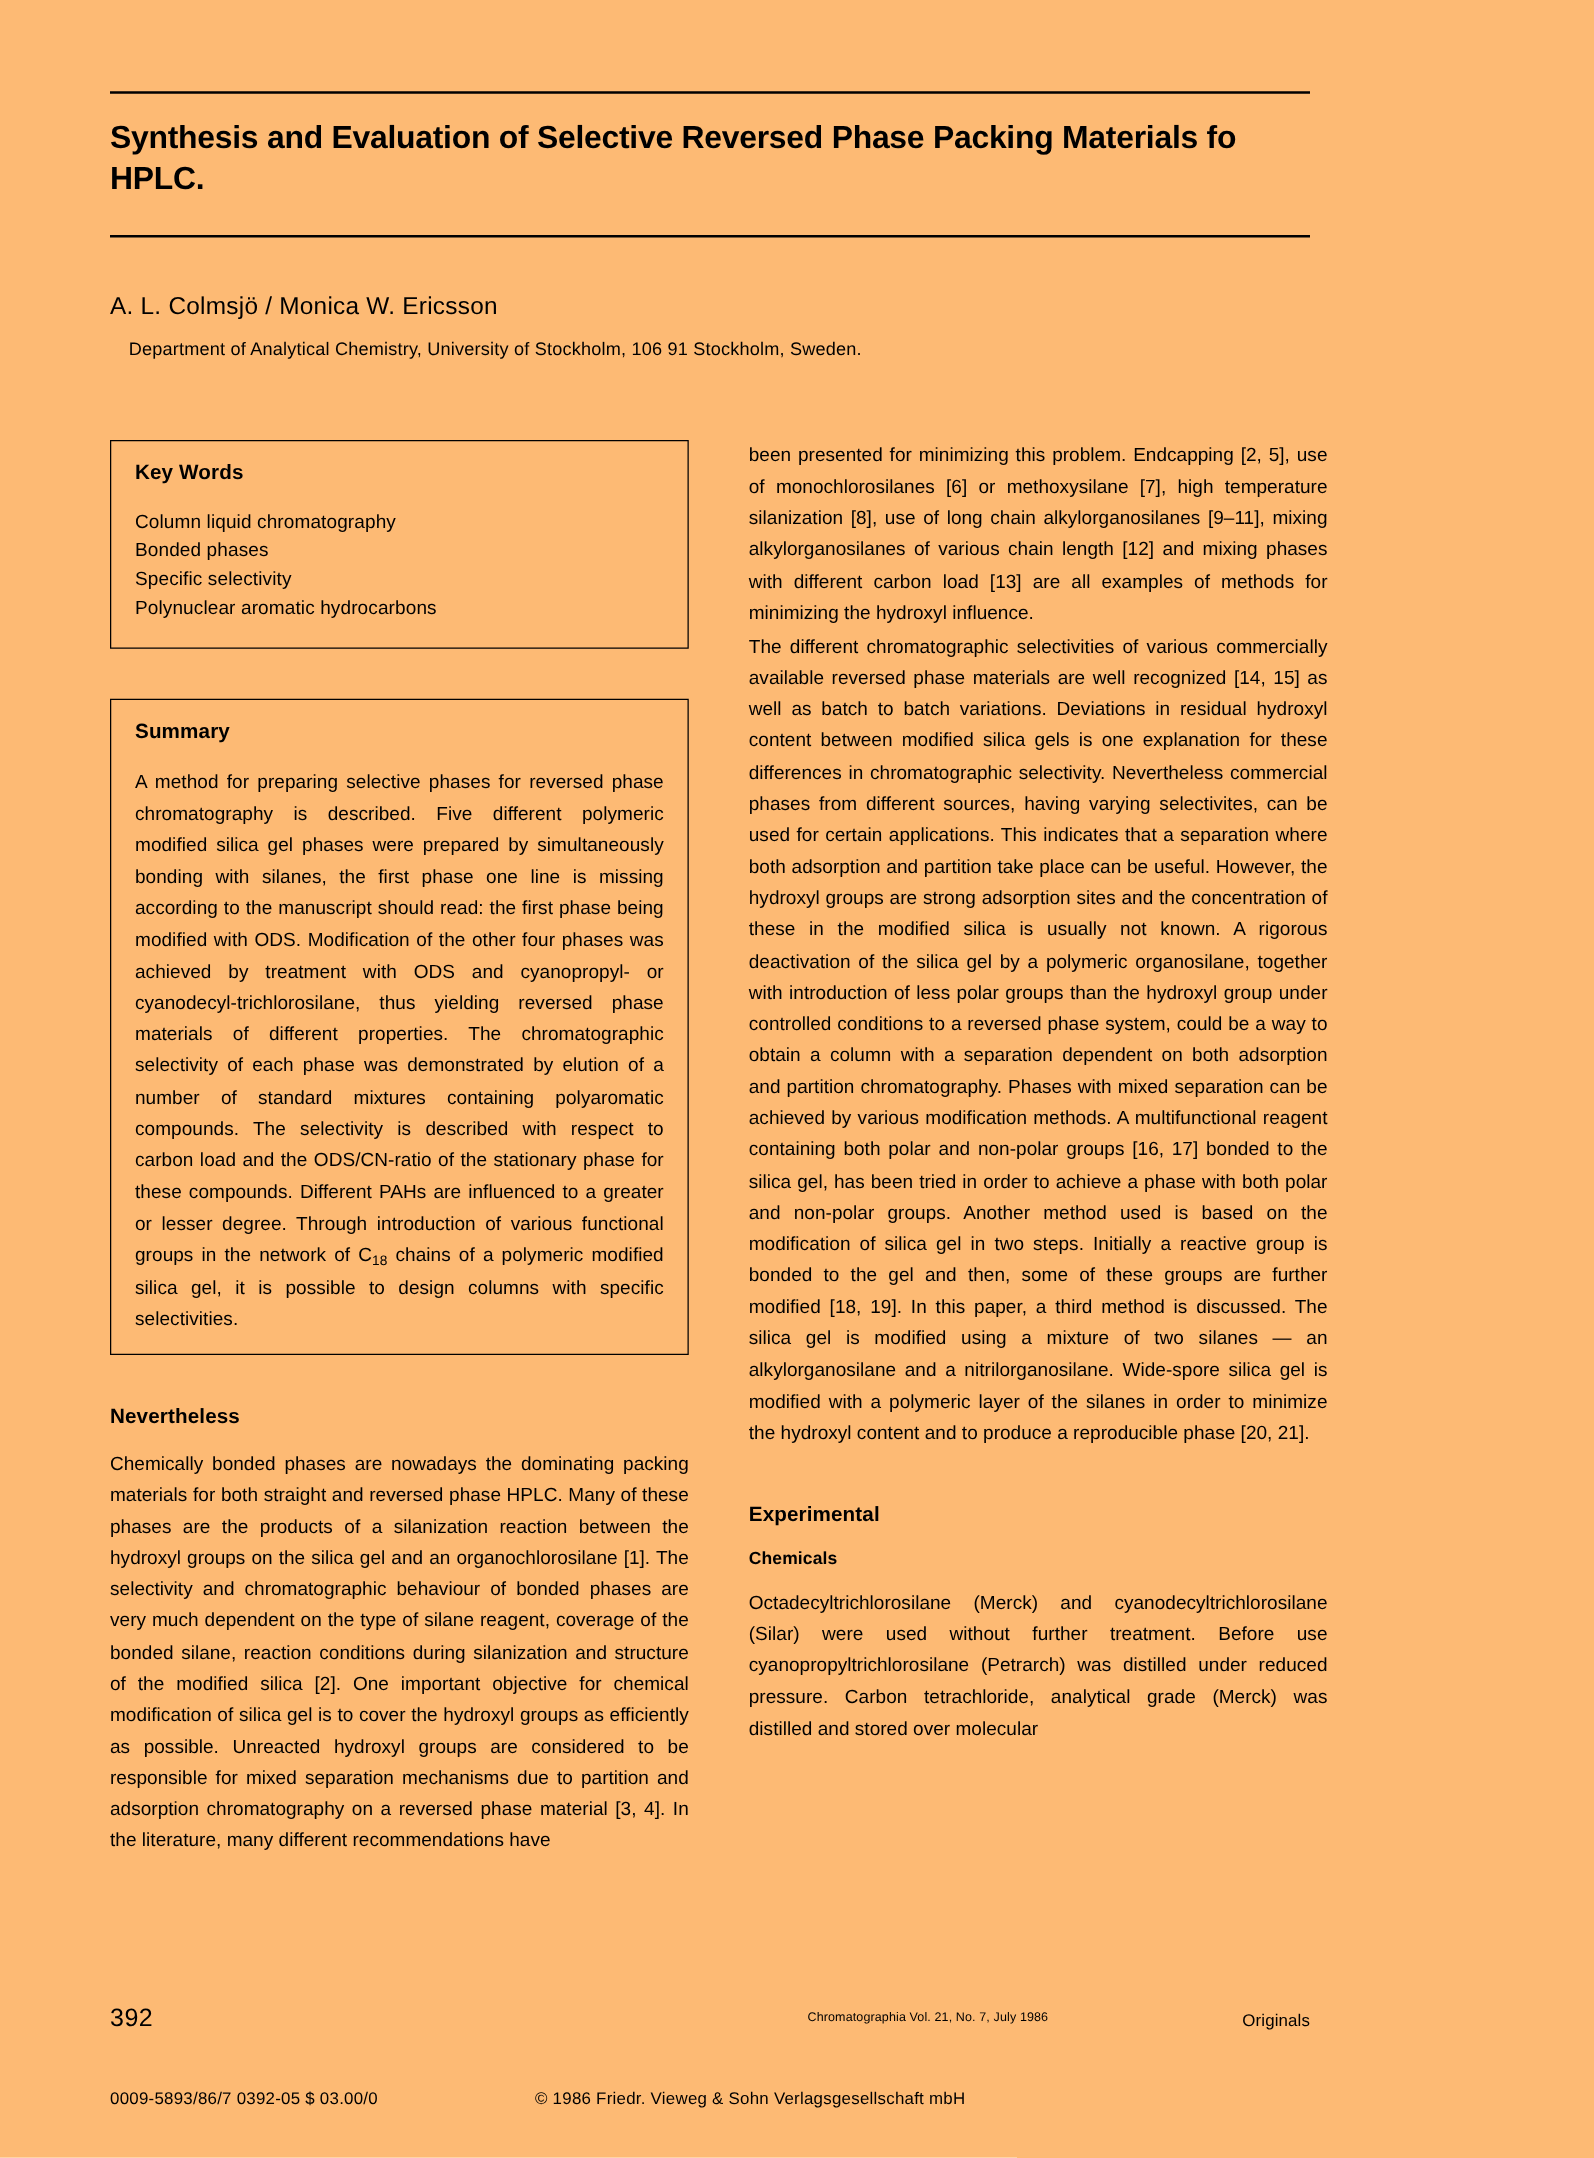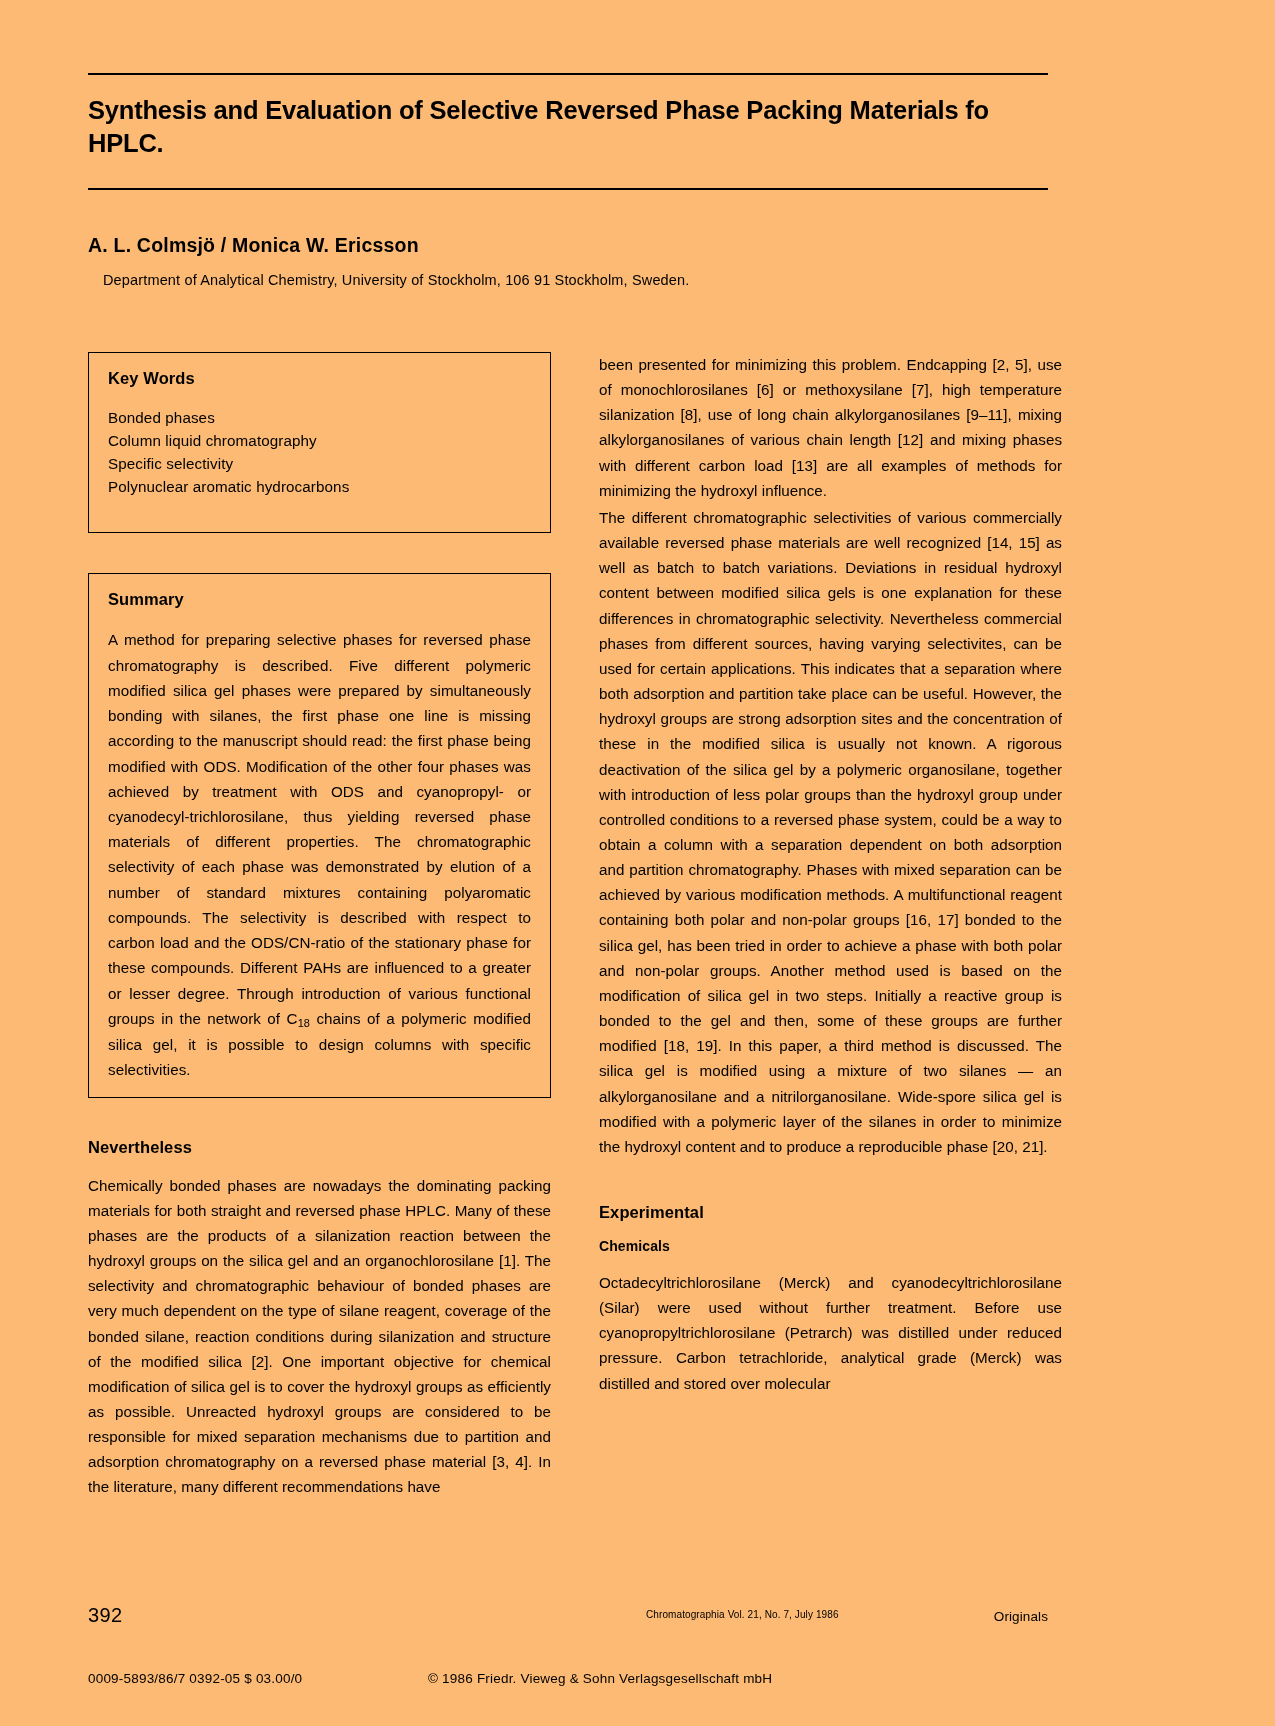--- a/index.html
+++ b/index.html
@@ -47,21 +47,20 @@
     white-space: pre-wrap;
   }
 
   
   #authors {
     position: absolute;
     left: 88px;
     top: 234px;
     font-size: 19.5px;
     letter-spacing: 0.2px;
-    font-weight: bold;
   }
   #affiliation {
     position: absolute;
     left: 103px;
     top: 272px;
     font-size: 14.5px;
     letter-spacing: 0.15px;
   }
 
   
@@ -74,21 +73,21 @@
   .col-right {
     position: absolute;
     left: 599px;
     top: 352px;
     width: 463px;
   }
 
   
   .box {
     border: 1.6px solid #000;
-    padding: 16px 19px 34px 19px;
+    padding: 16px 19px 20px 19px;
     box-sizing: border-box;
     margin-bottom: 40px;
   }
   .box-heading {
     font-size: 16.5px;
     font-weight: bold;
     margin: 0 0 18px 0;
     letter-spacing: 0.1px;
   }
   .kw-list {
@@ -192,22 +191,22 @@
   <div class="rule" id="rule-under-title"></div>
 
   <div id="authors">A. L. Colmsjö / Monica W. Ericsson</div>
   <div id="affiliation">Department of Analytical Chemistry, University of Stockholm, 106 91 Stockholm, Sweden.</div>
 
   <div class="col-left">
 
     <div class="box" id="keywords-box">
       <div class="box-heading">Key Words</div>
       <ul class="kw-list">
+        <li>Column liquid chromatography</li>
         <li>Bonded phases</li>
-        <li>Column liquid chromatography</li>
         <li>Specific selectivity</li>
         <li>Polynuclear aromatic hydrocarbons</li>
       </ul>
     </div>
 
     <div class="box" id="summary-box">
       <div class="box-heading">Summary</div>
       <p id="summary-text"><span>A method for preparing selective phases for reversed phase chromatography is described. Five different polymeric modified silica gel phases were prepared by simultaneously bonding with silanes, the first phase one line is missing according to the manuscript should read: the first phase being modified with ODS. Modification of the other four phases was achieved by treatment with ODS and cyanopropyl- or cyanodecyl-trichlorosilane, thus yielding reversed phase materials of different properties. The chromatographic selectivity of each phase was demonstrated by elution of a number of standard mixtures containing polyaromatic compounds. The selectivity is described with respect to carbon load and the ODS/CN-ratio of the stationary phase for these compounds. Different PAHs are influenced to a greater or lesser degree. Through introduction of various functional groups in the network of C</span><sub>18</sub><span> chains of a polymeric modified silica gel, it is possible to design columns with specific selectivities.</span></p>
     </div>
 

